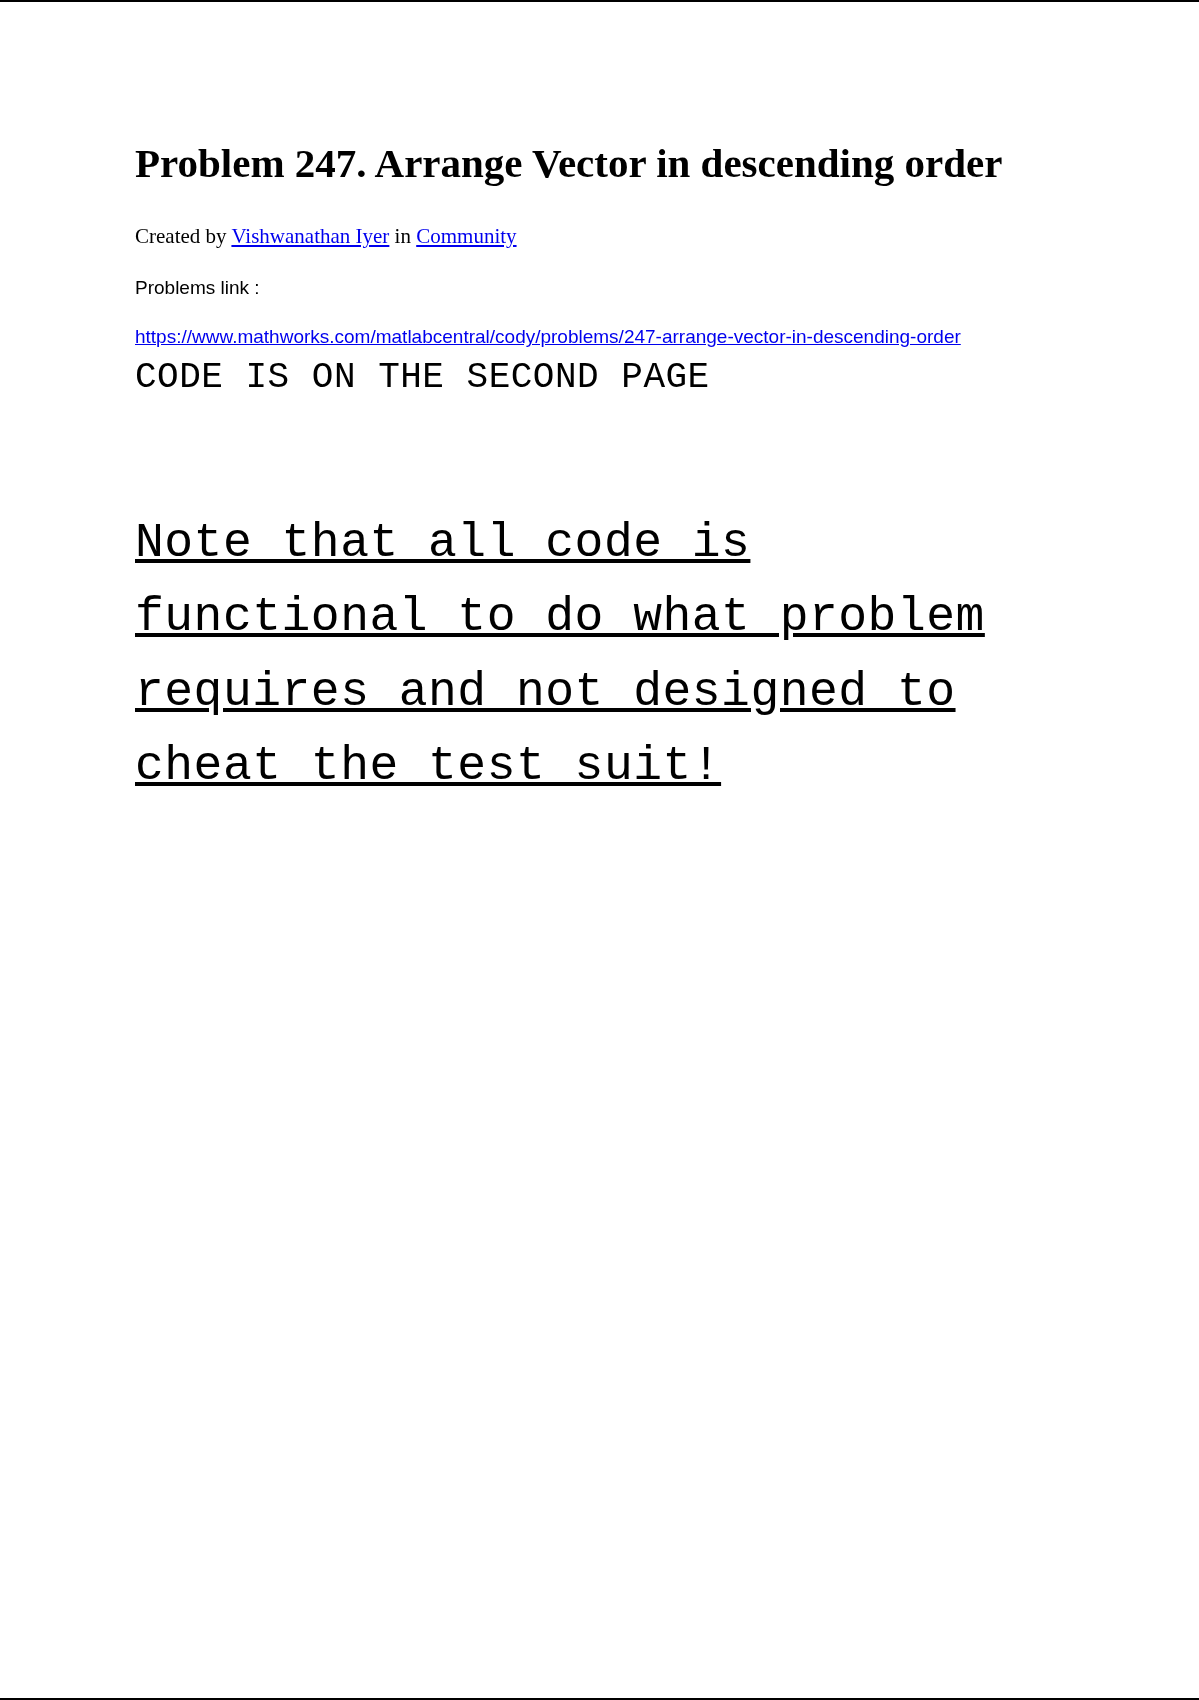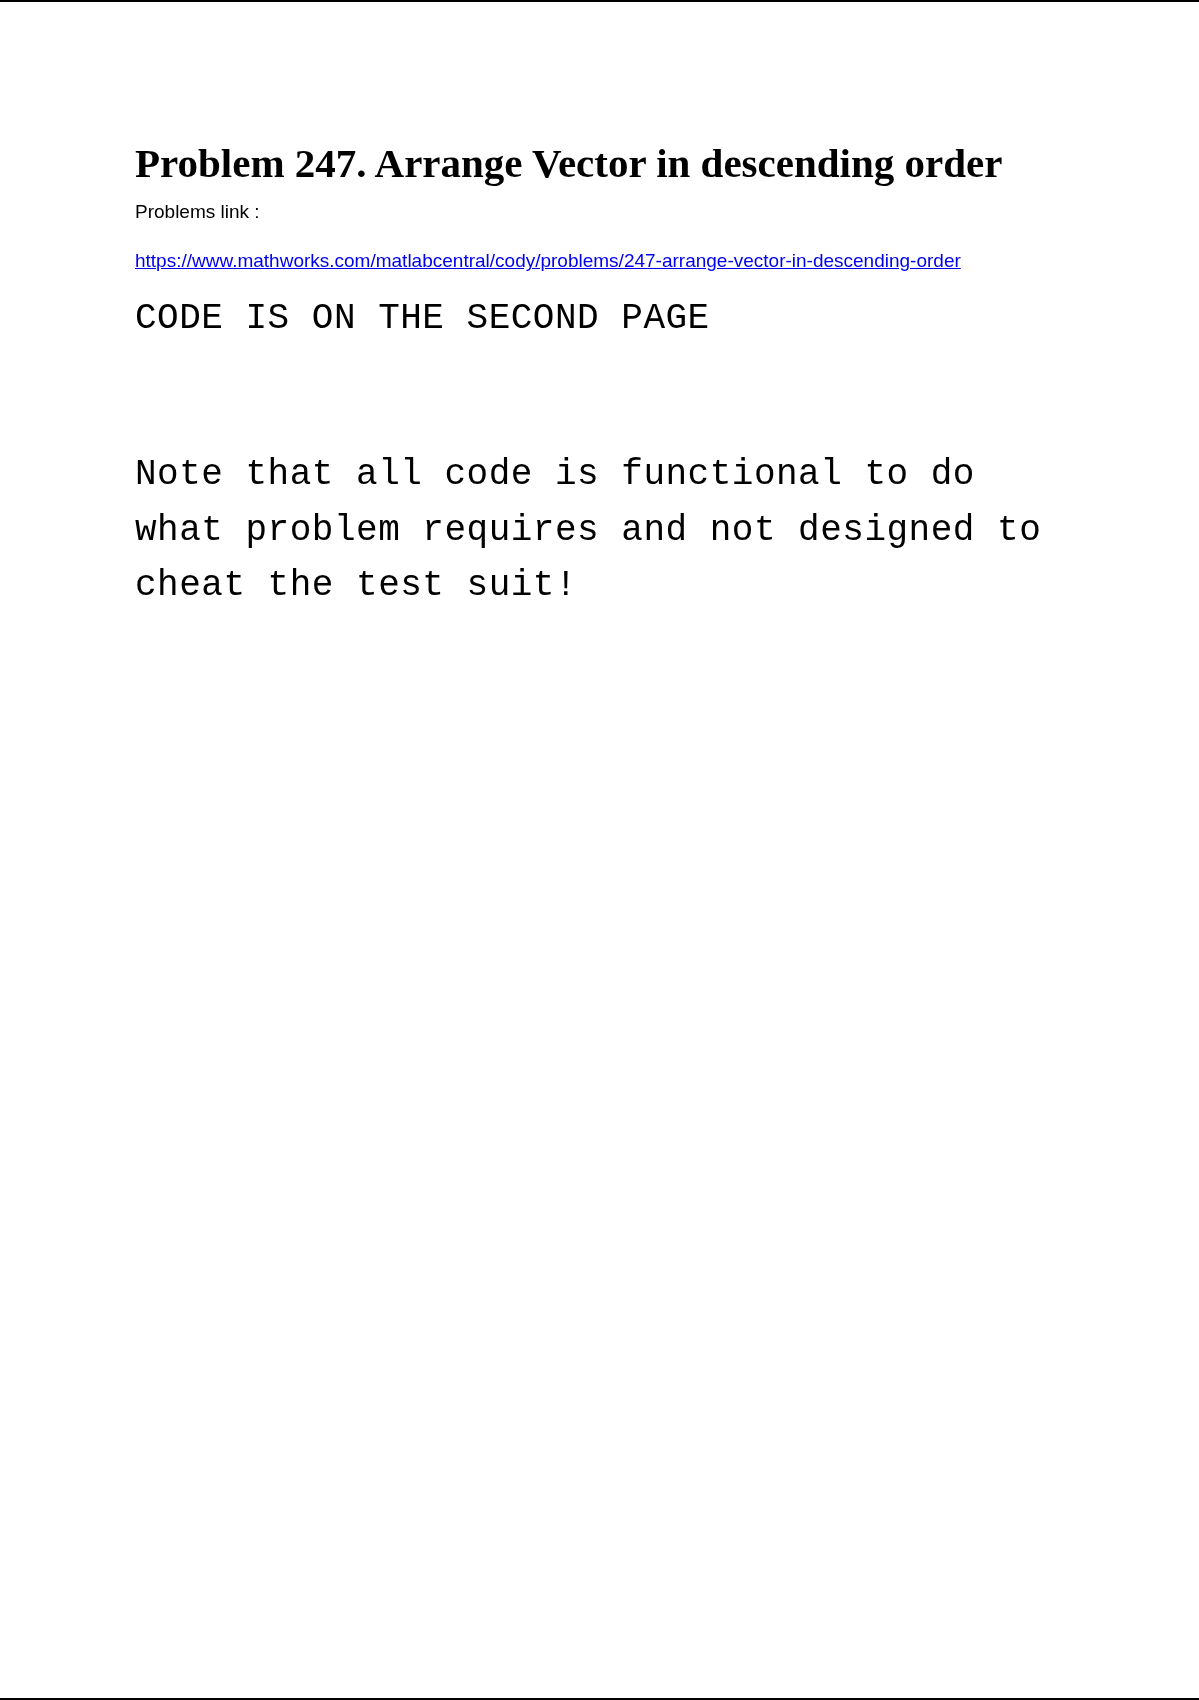--- a/index.html
+++ b/index.html
@@ -23,21 +23,21 @@
       border-bottom: 2px solid #000;
       position: relative;
     }
     .content {
       padding-top: 75px;
     }
     .title {
       font-size: 41px;
       font-weight: bold;
       line-height: 1.3;
-      margin-bottom: 11px;
+      margin-bottom: 34px;
       font-family: Georgia, 'Times New Roman', serif;
     }
     .byline {
       font-size: 21px;
       margin-bottom: 28px;
       font-family: Georgia, 'Times New Roman', serif;
     }
     .byline .link {
       color: #0000EE;
       text-decoration: underline;
@@ -51,43 +51,47 @@
       font-size: 19px;
       font-family: 'Segoe UI', Arial, sans-serif;
       margin-bottom: 24px;
     }
     .url-link {
       font-size: 19px;
       font-family: 'Segoe UI', Arial, sans-serif;
       color: #0000EE;
       text-decoration: underline;
       display: block;
-      margin-bottom: 22px;
+      margin-bottom: 5px;
       line-height: 1.5;
     }
     .code-notice {
       font-family: 'Courier New', Courier, monospace;
       font-size: 36px;
       margin-bottom: 108px;
       letter-spacing: 0.5px;
     }
     .note-text {
       font-family: 'Courier New', Courier, monospace;
-      font-size: 36px;
+      font-size: 48px;
       line-height: 1.55;
       letter-spacing: 0.5px;
+      text-decoration: underline;
     }
   </style>
 </head>
 <body>
 
 <div class="page">
   <div class="content">
     <h1 class="title">Problem 247. Arrange Vector in descending order</h1>
 
+    <p class="byline">
+      <span>Created by </span><a class="link">Vishwanathan Iyer</a><span> in </span><a class="link">Community</a>
+    </p>
 
 
     <p class="problems-link-label">Problems  link :</p>
 
     <a class="url-link">https://www.mathworks.com/matlabcentral/cody/problems/247-arrange-vector-in-descending-order</a>
 
     <p class="code-notice">CODE IS ON THE SECOND PAGE</p>
 
     <p class="note-text">Note that all code is functional to do what problem requires and not designed to cheat the test suit!</p>
   </div>

